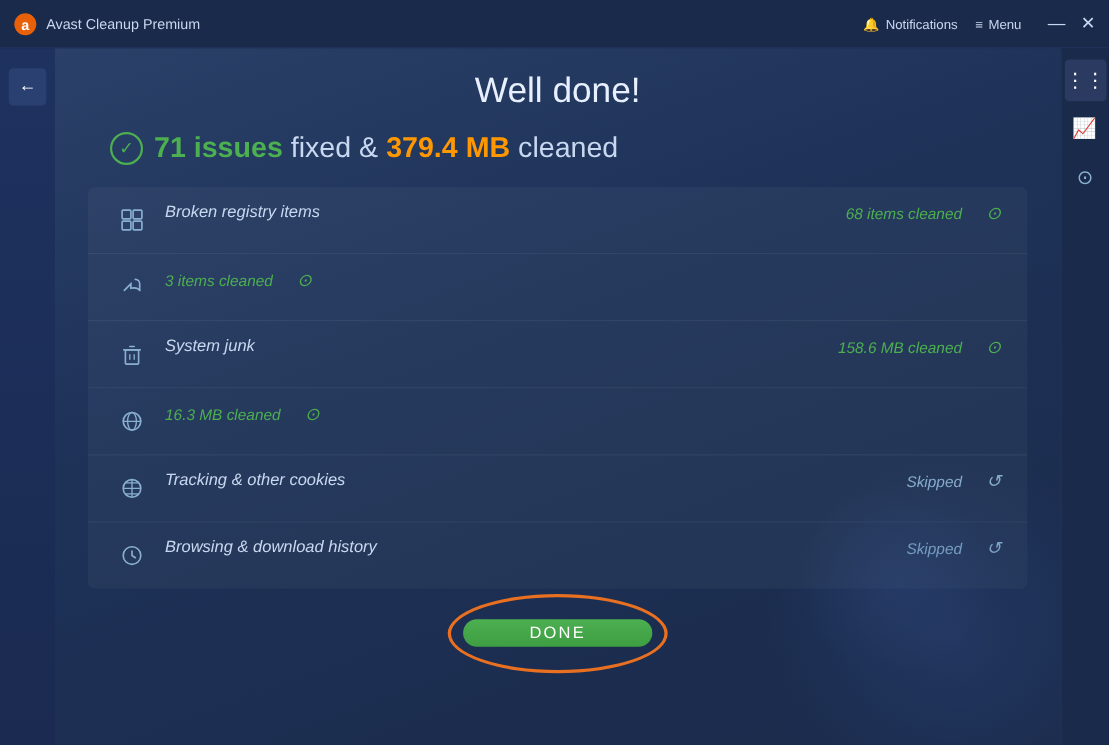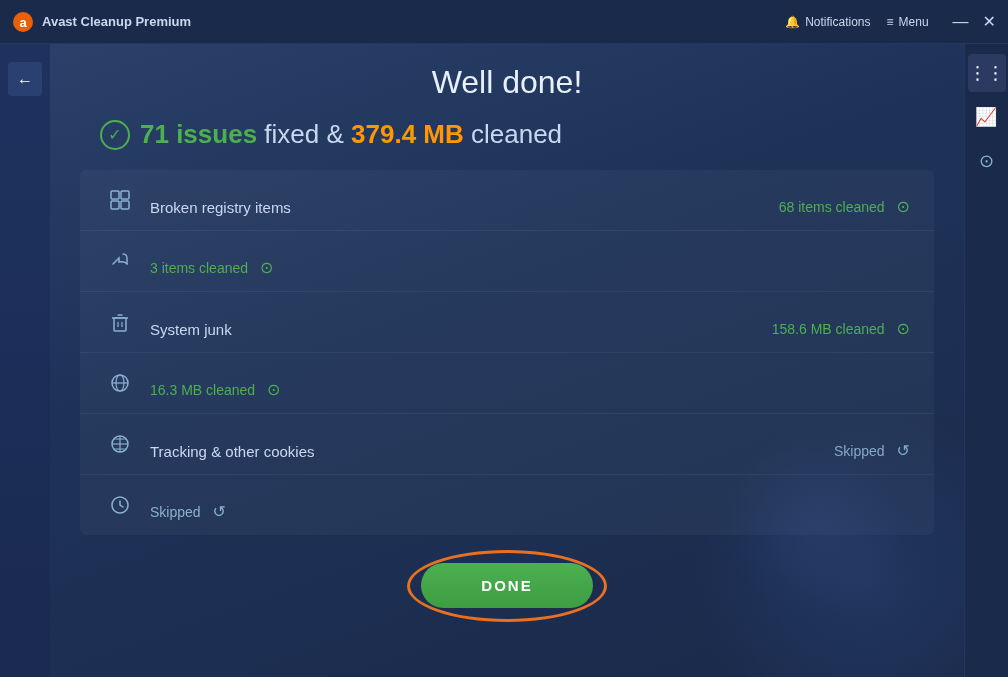--- a/index.html
+++ b/index.html
@@ -26,21 +26,21 @@
       align-items: center;
       gap: 8px;
     }
     .titlebar-logo {
       width: 22px;
       height: 22px;
     }
     .titlebar-title {
       color: #c8d8f0;
       font-size: 13px;
-      font-weight: 700;
+      font-weight: 400;
     }
     .titlebar-right {
       display: flex;
       align-items: center;
       gap: 16px;
     }
     .titlebar-notif {
       display: flex;
       align-items: center;
       gap: 5px;
@@ -180,23 +180,24 @@
     
     .items-list {
       width: 100%;
       max-width: 860px;
       background: rgba(255,255,255,0.04);
       border-radius: 6px;
       overflow: hidden;
     }
     .item-row {
       display: flex;
-      align-items: flex-end;
+      align-items: flex-start;
       padding: 14px 24px;
       border-bottom: 1px solid rgba(255,255,255,0.06);
+      font-style: italic;
     }
     .item-row:last-child { border-bottom: none; }
     .item-icon {
       width: 32px;
       height: 32px;
       display: flex;
       align-items: center;
       justify-content: center;
       color: #8ab0d0;
       font-size: 20px;
@@ -205,21 +206,21 @@
     }
     .item-label {
       flex: 1;
       color: #c8d8f0;
       font-size: 15px;
     }
     .item-status {
       font-size: 14px;
       display: flex;
       align-items: center;
-      gap: 12px;
+      gap: 22px;
     }
     .item-status.cleaned {
       color: #4caf50;
     }
     .item-status.skipped {
       color: #8ab0d0;
     }
 
     
     .done-section {
@@ -238,23 +239,23 @@
       top: 50%;
       left: 50%;
       transform: translate(-50%, -50%);
       pointer-events: none;
     }
     .done-btn {
       background: linear-gradient(180deg, #4caf50 0%, #3d9e42 100%);
       color: #fff;
       border: none;
       border-radius: 26px;
-      padding: 14px 60px;
+      padding: 4px 60px;
       font-size: 15px;
-      font-weight: 700;
+      font-weight: 400;
       letter-spacing: 2px;
       cursor: pointer;
       position: relative;
       z-index: 1;
     }
 
     
     .right-sidebar {
       width: 44px;
       background: #1a2a4a;
@@ -400,20 +401,21 @@
       <span style="color:#8ab0d0; font-size:16px;">↺</span>
     </div>
   </div>
         <div class="item-row">
     <div class="item-icon">
             <svg width="22" height="22" viewBox="0 0 22 22" fill="none">
               <circle cx="11" cy="11" r="8" stroke="#8ab0d0" stroke-width="1.5"></circle>
               <polyline points="11,7 11,11 14,13" stroke="#8ab0d0" stroke-width="1.5" stroke-linecap="round"></polyline>
             </svg>
           </div>
+    <div class="item-label">Browsing &amp; download history</div>
     <div class="item-status skipped">
       <span>Skipped</span>
       <span style="color:#8ab0d0; font-size:16px;">↺</span>
     </div>
   </div>
       </div>
 
     <div class="done-section">
       <div class="done-oval"></div>
       <button class="done-btn">DONE</button>

